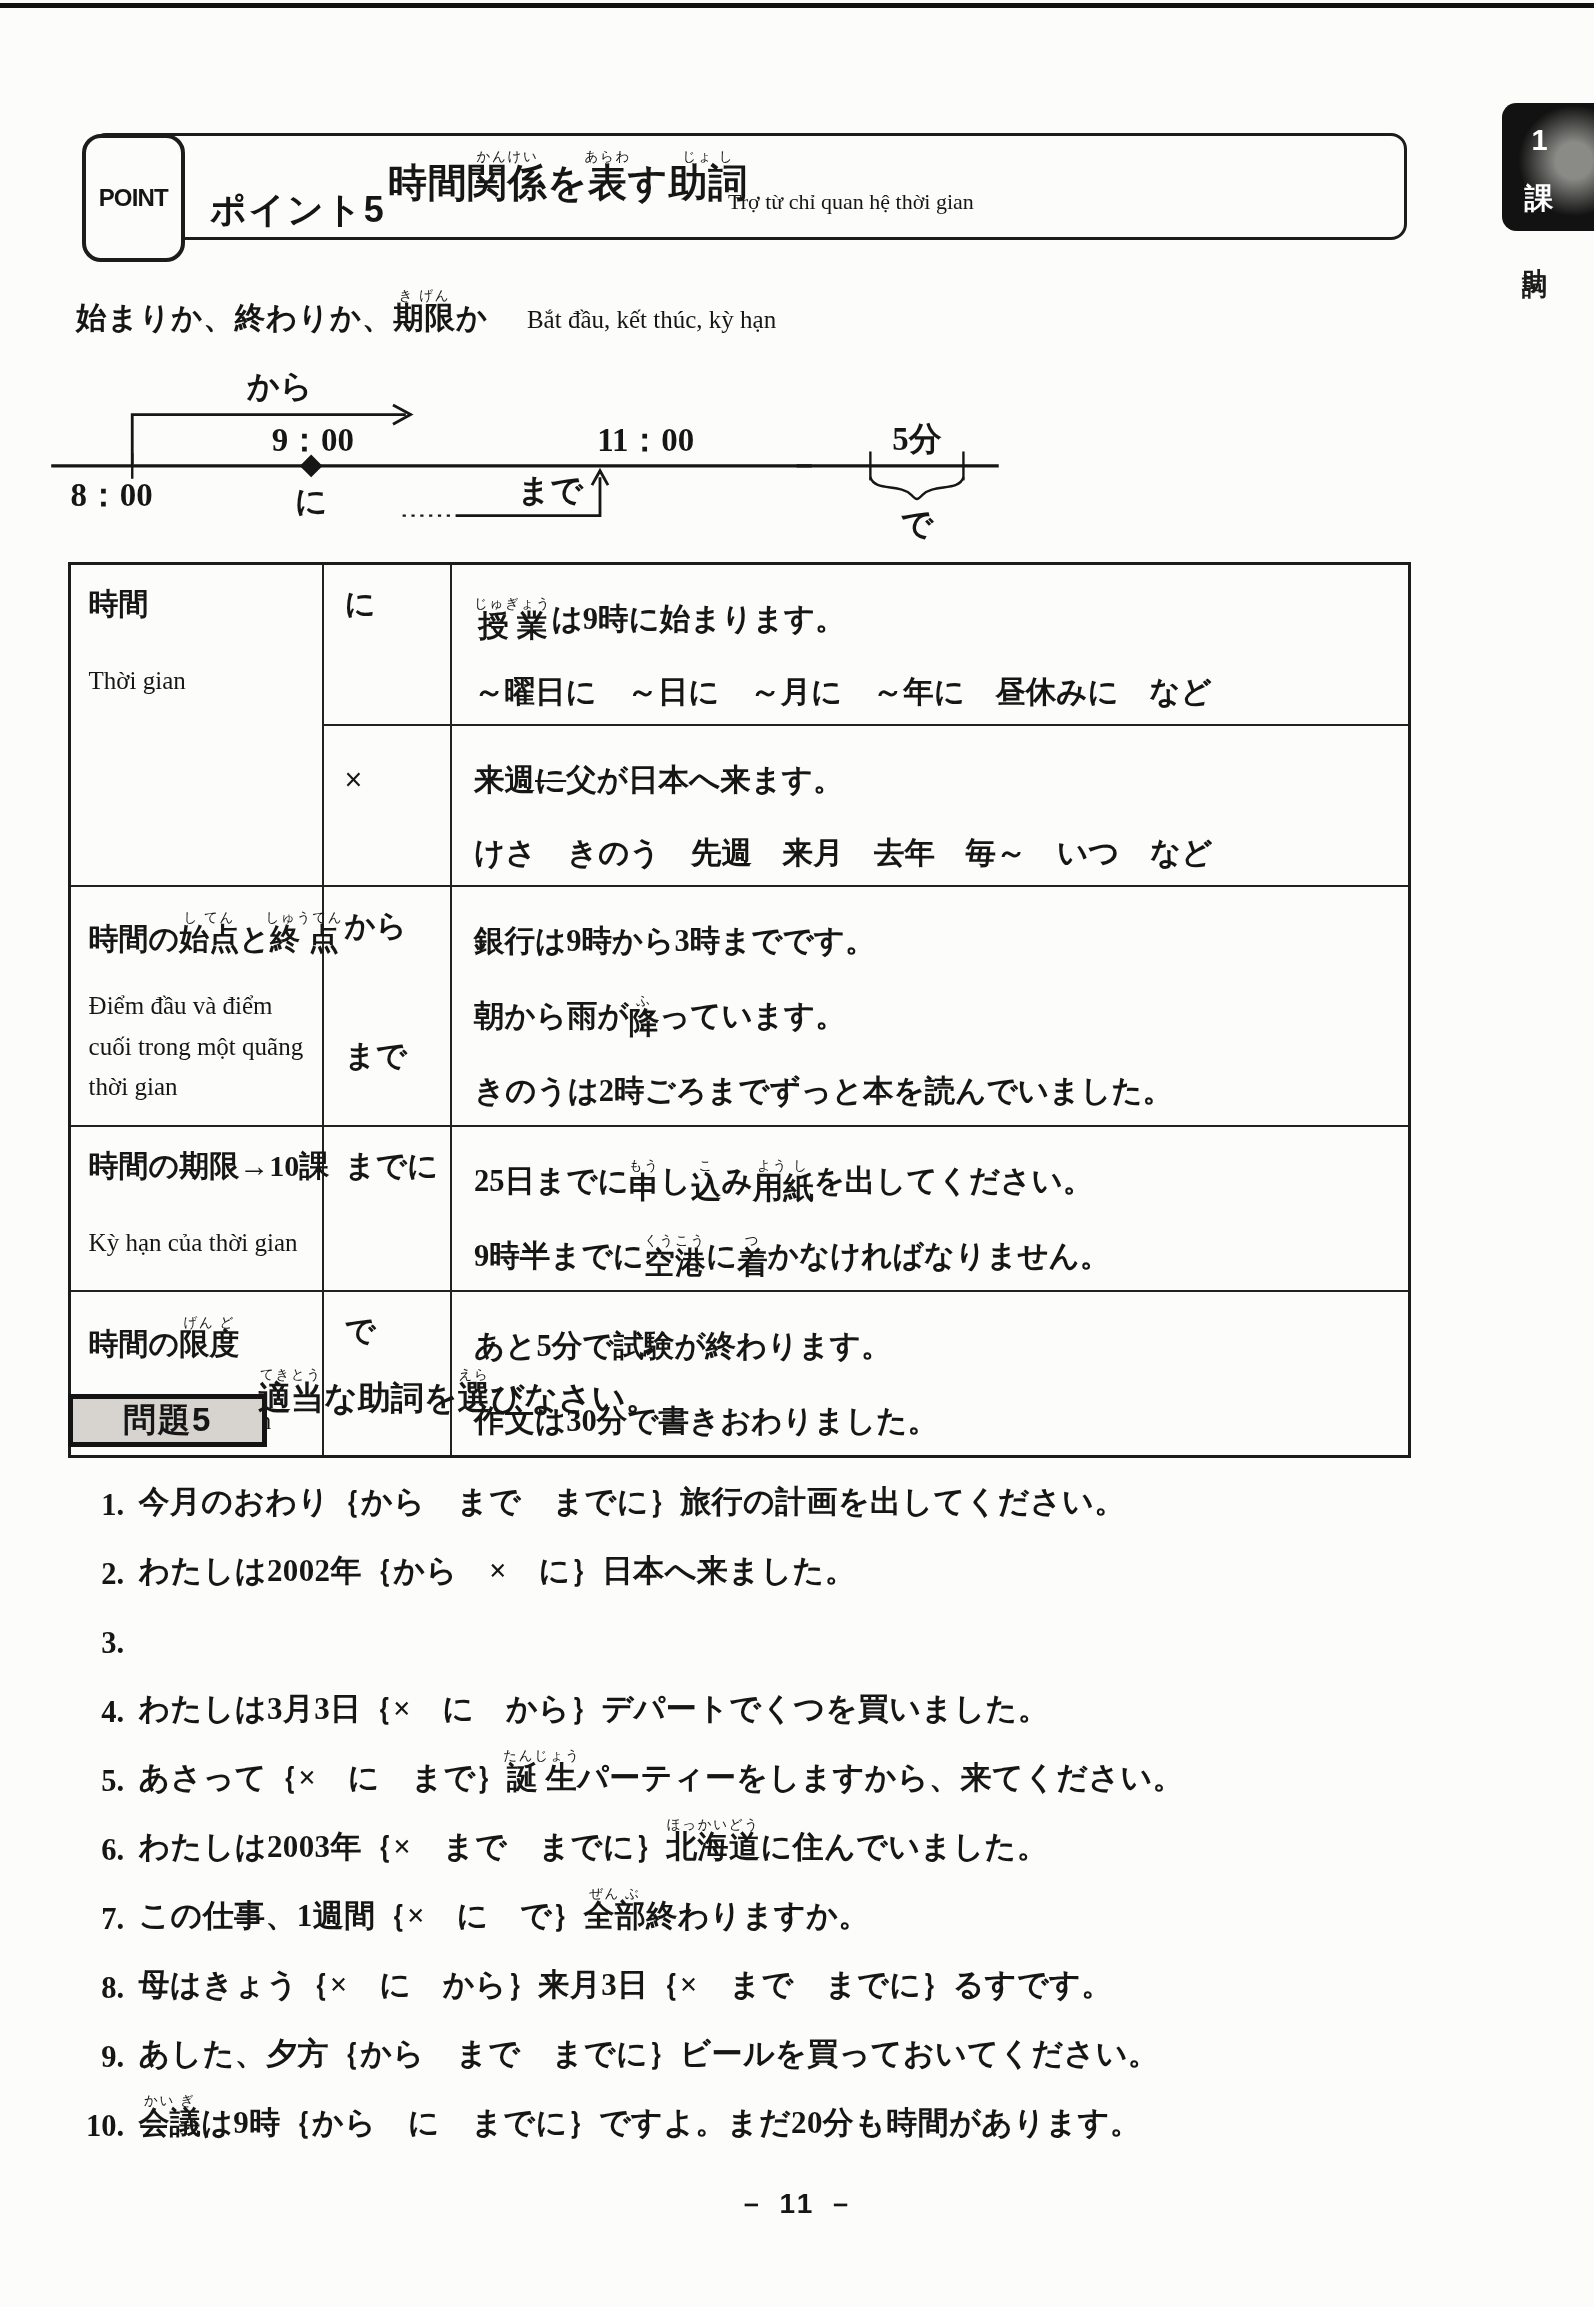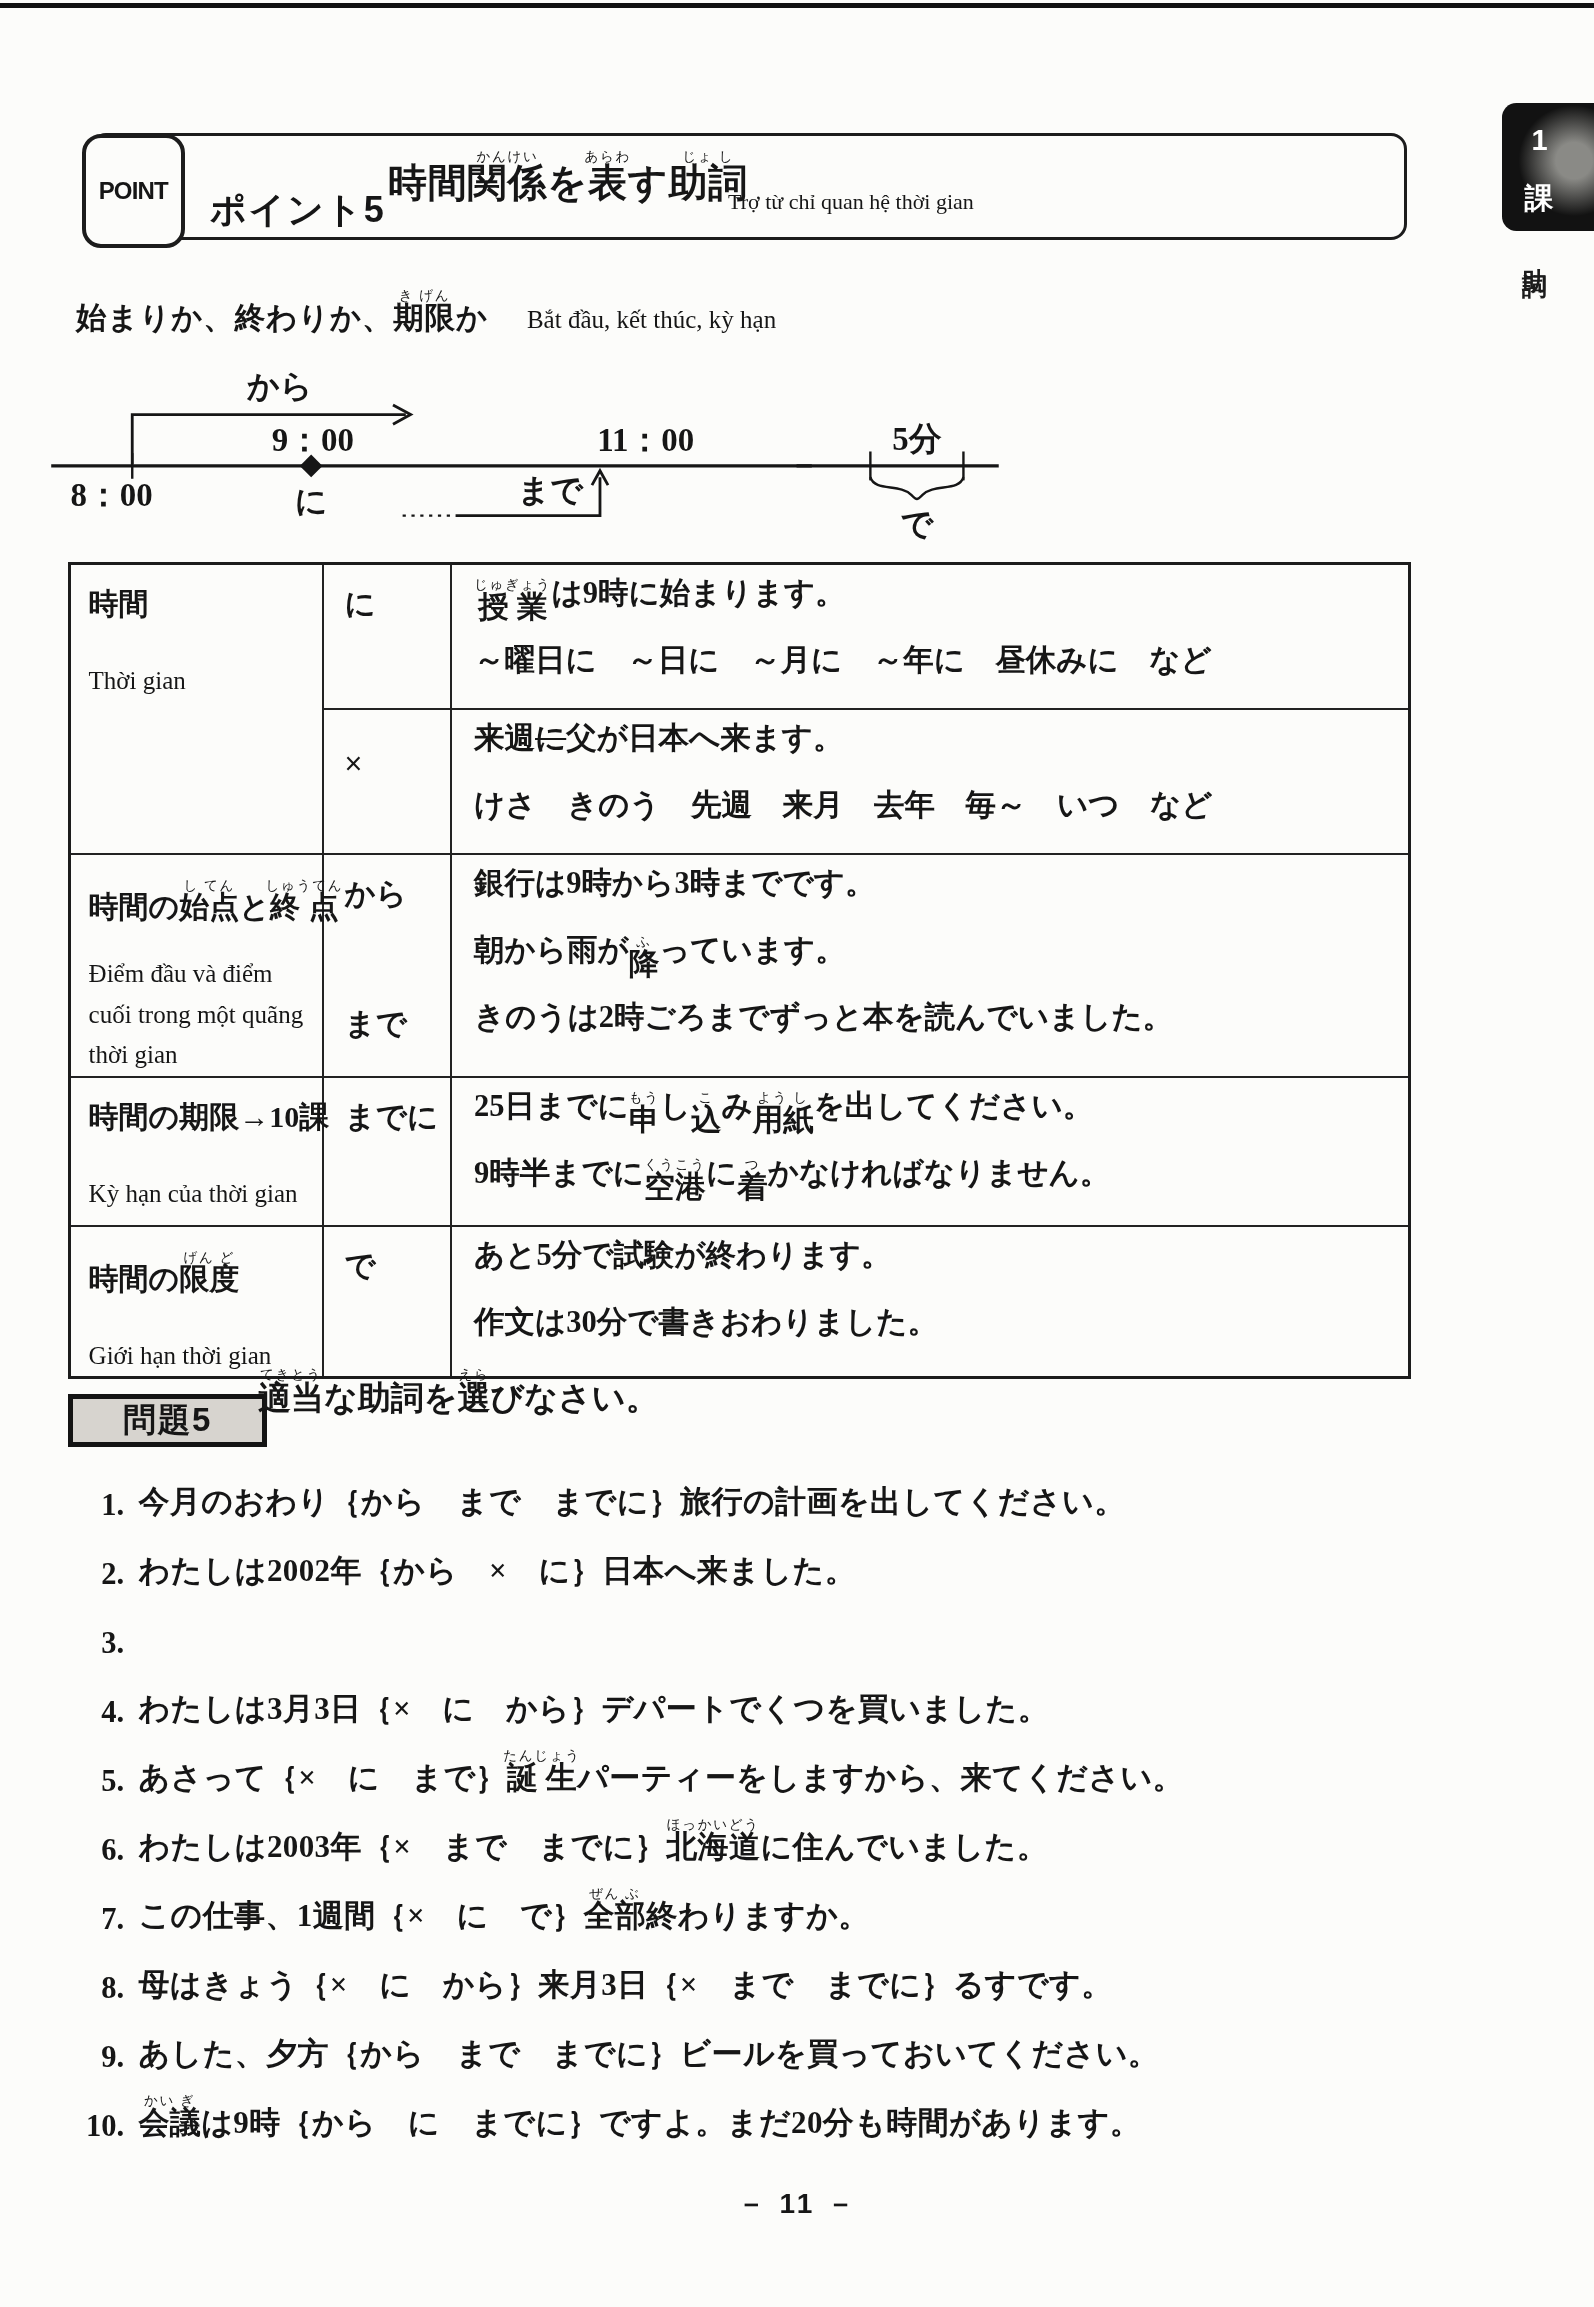--- a/index.html
+++ b/index.html
@@ -14,21 +14,21 @@
     font-family:var(--serif);color:var(--ink);overflow:hidden;
   }
   .top-scan-line{position:absolute;left:0;top:3.2px;width:100%;height:4.8px;background:#111;}
 
   
   .header-box{
     position:absolute;left:90px;top:133px;width:1317px;height:107px;
     border:3.2px solid #1c1c1c;border-radius:16px;background:#fcfcfa;
   }
   .point-tag{
-    position:absolute;left:-11.2px;top:-1.6px;width:103px;height:114px;
+    position:absolute;left:-11.2px;top:-1.6px;width:103px;height:128px;
     border:4px solid #1c1c1c;border-radius:19px;background:#fcfcfa;
     display:flex;align-items:center;justify-content:center;
     font-family:var(--sans);font-weight:bold;font-size:24px;letter-spacing:-0.8px;
   }
   .point-label{
     position:absolute;left:117px;top:50px;font-family:var(--sans);
     font-weight:bold;font-size:36px;letter-spacing:1.6px;
   }
   .title-ja{
     position:absolute;left:295px;top:14.4px;font-family:var(--sans);
@@ -81,21 +81,21 @@
   td.c1{padding:24px 8px 0 17.6px;}
   td.c2{padding:24px 0 0 21px;}
   td.c3{padding:13px 0 0 22.5px;}
   .r1a{height:136px}.r1b{height:143px}.r2{height:210px}.r3{height:144px}.r4{height:123px}
   .c1-ja{font-size:30px;white-space:nowrap;}
   .c1-vi{font-family:var(--serif);font-weight:normal;font-size:25px;margin-top:42px;line-height:1.62;}
   .r2 .c1-vi{margin-top:32px;}
   .particle{font-size:30.5px;}
   .c2-flex{display:flex;flex-direction:column;justify-content:space-between;height:160px;}
   .x-mark{display:inline-block;margin-top:14.4px;font-family:var(--sans);font-weight:normal;}
-  .ex-line{height:67px;display:flex;align-items:flex-start;white-space:nowrap;}
+  .ex-line{height:67px;display:flex;align-items:center;white-space:nowrap;margin-top:8px;}
   .ex-line.short{height:63px;}
 
   
   .exercise-box{
     position:absolute;left:68px;top:1394px;width:199px;height:53px;
     border:5.6px solid #141414;background:#d7d4cf;
     display:flex;align-items:center;justify-content:center;
     font-family:var(--sans);font-weight:bold;font-size:33px;letter-spacing:1.6px;
   }
   .exercise-instruction{

